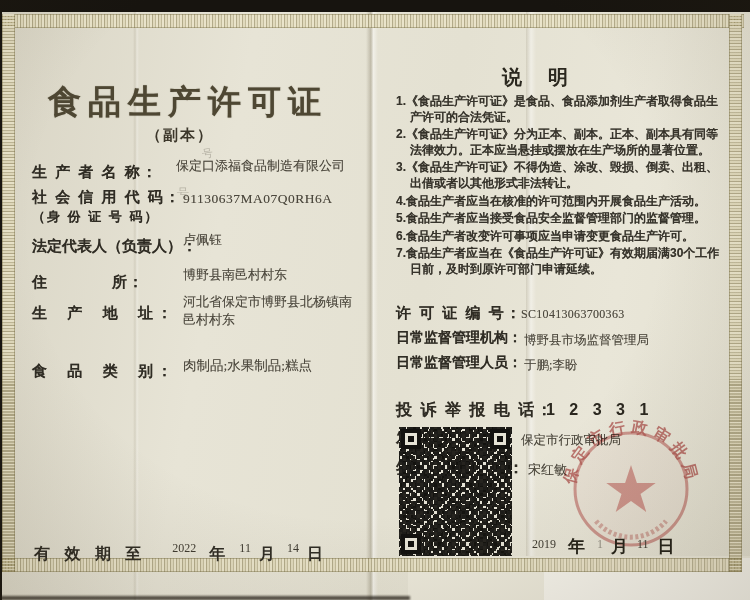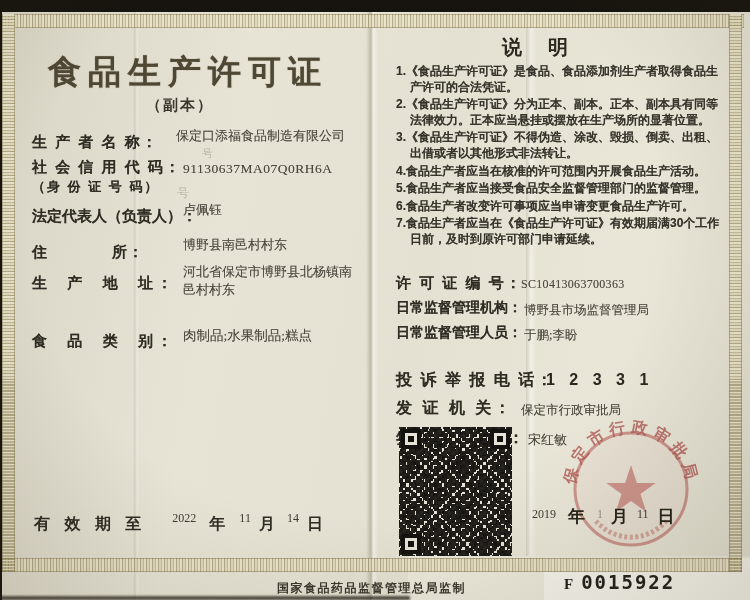--- a/index.html
+++ b/index.html
@@ -38,21 +38,21 @@
     background:
       repeating-linear-gradient(0deg, rgba(138,126,78,.55) 0 1.5px, rgba(224,217,187,.95) 1.5px 3px,
         rgba(160,148,100,.5) 3px 4.5px, rgba(234,228,202,.95) 4.5px 6px);
     border:none;border-left:1px solid rgba(120,110,70,.45);border-right:1px solid rgba(120,110,70,.45);
   }
   .gb.top{left:2px;right:6px;top:14px;height:12px;}
   .gb.bottom{left:2px;right:8px;bottom:28px;height:12px;}
   .gb.left{left:2px;top:14px;bottom:28px;width:11px;}
   .gb.right{right:8px;top:14px;bottom:28px;width:11px;}
   
-  .abs{position:absolute;}
+  .abs{position:absolute;margin-top:30px;}
   .lbl{font-weight:bold;color:#2f2c24;text-shadow:0 0 .5px rgba(60,55,45,.55);white-space:pre;}
   .val{font-family:"Liberation Serif","DejaVu Serif",serif;color:#4b473d;text-shadow:0 0 .5px rgba(80,75,60,.4);white-space:pre;}
   
   .title{
     left:48px;top:50px;font-size:33px;font-weight:bold;letter-spacing:7px;
     color:#4e4733;font-family:"Liberation Serif","DejaVu Serif",serif;
     text-shadow:0 0 1px rgba(78,71,51,.6);
   }
   .subtitle{left:146px;top:96px;font-size:15px;font-weight:bold;letter-spacing:2px;color:#3c372b;}
   .ghost{position:absolute;color:#6b665a;font-size:11px;opacity:.38;}

